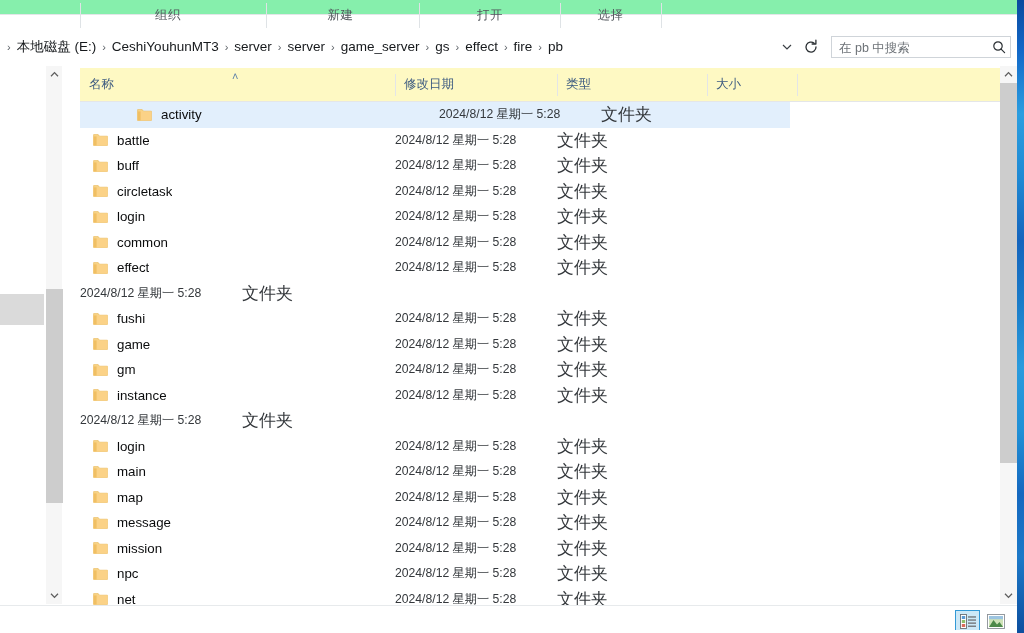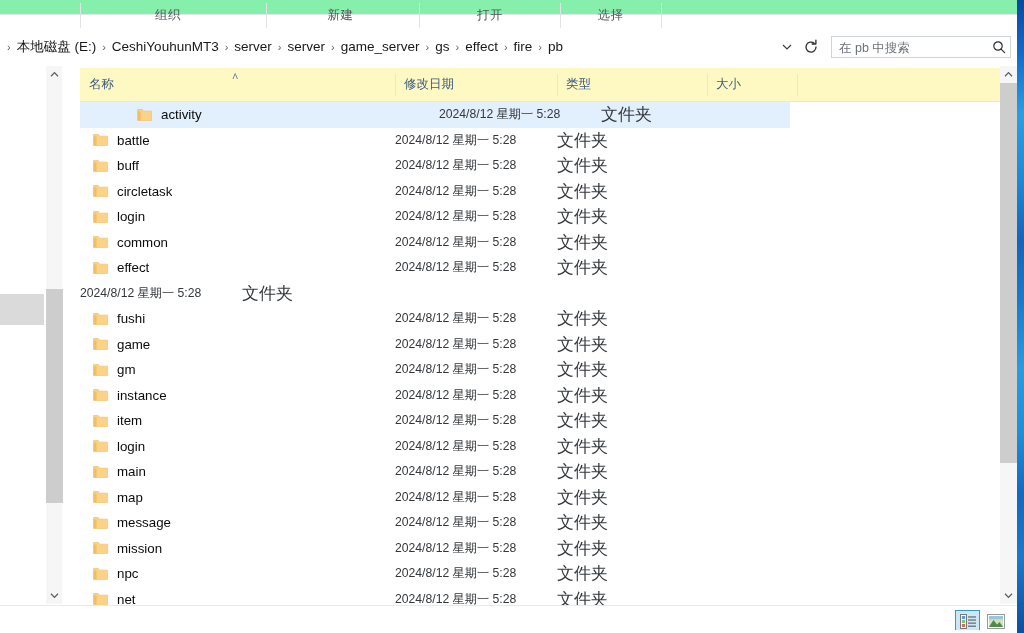--- a/index.html
+++ b/index.html
@@ -651,28 +651,20 @@
               <path d="M0.6 3.4 h13.8 v9 h-13.8 z" fill="#fbd287"></path>
               <path d="M0.6 3.4 h3.0 v9 h-3.0 z" fill="#f0bf63"></path>
             </svg>
             <span class="name-text">instance</span>
           </div>
           <div class="cell-date">2024/8/12 星期一 5:28</div>
           <div class="cell-type">文件夹</div>
           <div class="cell-size"></div>
         </div>
         <div class="file-row">
-          <div class="cell-name">
-            <svg class="folder-icon" viewBox="0 0 15 14">
-              <path d="M0.6 1.6 h4.6 l1.3 1.6 h7.9 v9.2 h-13.8 z" fill="#f7d58a" stroke="#e8b552" stroke-width="0.6"></path>
-              <path d="M0.6 3.4 h13.8 v9 h-13.8 z" fill="#fbd287"></path>
-              <path d="M0.6 3.4 h3.0 v9 h-3.0 z" fill="#f0bf63"></path>
-            </svg>
-            <span class="name-text">item</span>
-          </div>
           <div class="cell-date">2024/8/12 星期一 5:28</div>
           <div class="cell-type">文件夹</div>
           <div class="cell-size"></div>
         </div>
         <div class="file-row">
           <div class="cell-name">
             <svg class="folder-icon" viewBox="0 0 15 14">
               <path d="M0.6 1.6 h4.6 l1.3 1.6 h7.9 v9.2 h-13.8 z" fill="#f7d58a" stroke="#e8b552" stroke-width="0.6"></path>
               <path d="M0.6 3.4 h13.8 v9 h-13.8 z" fill="#fbd287"></path>
               <path d="M0.6 3.4 h3.0 v9 h-3.0 z" fill="#f0bf63"></path>

